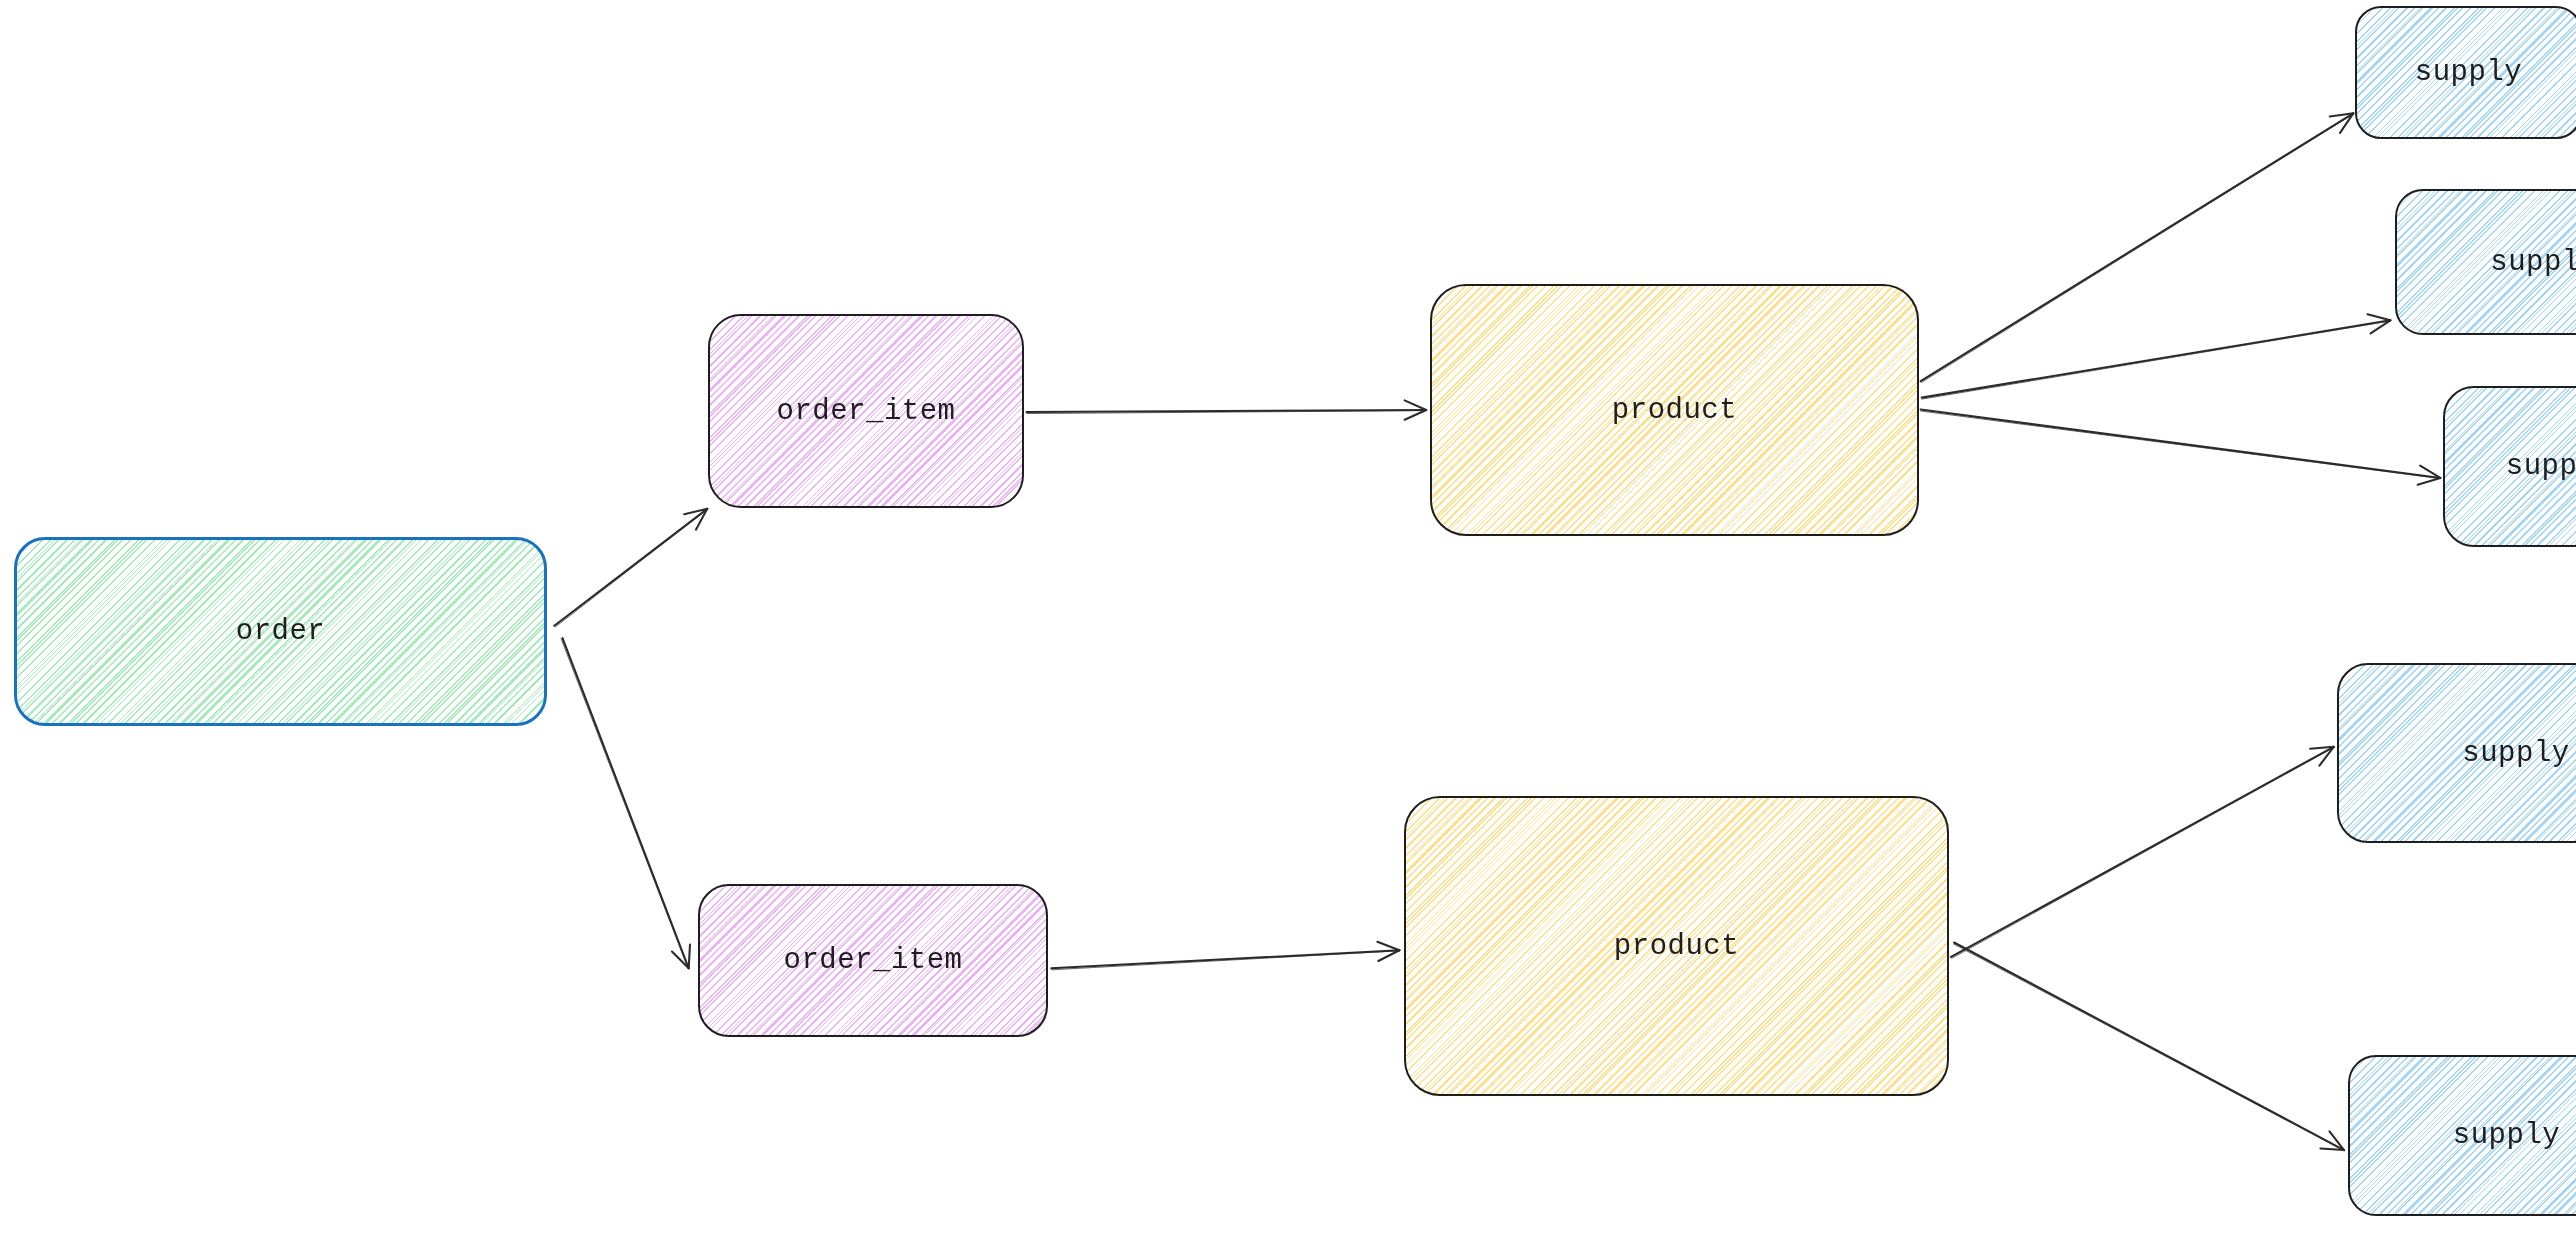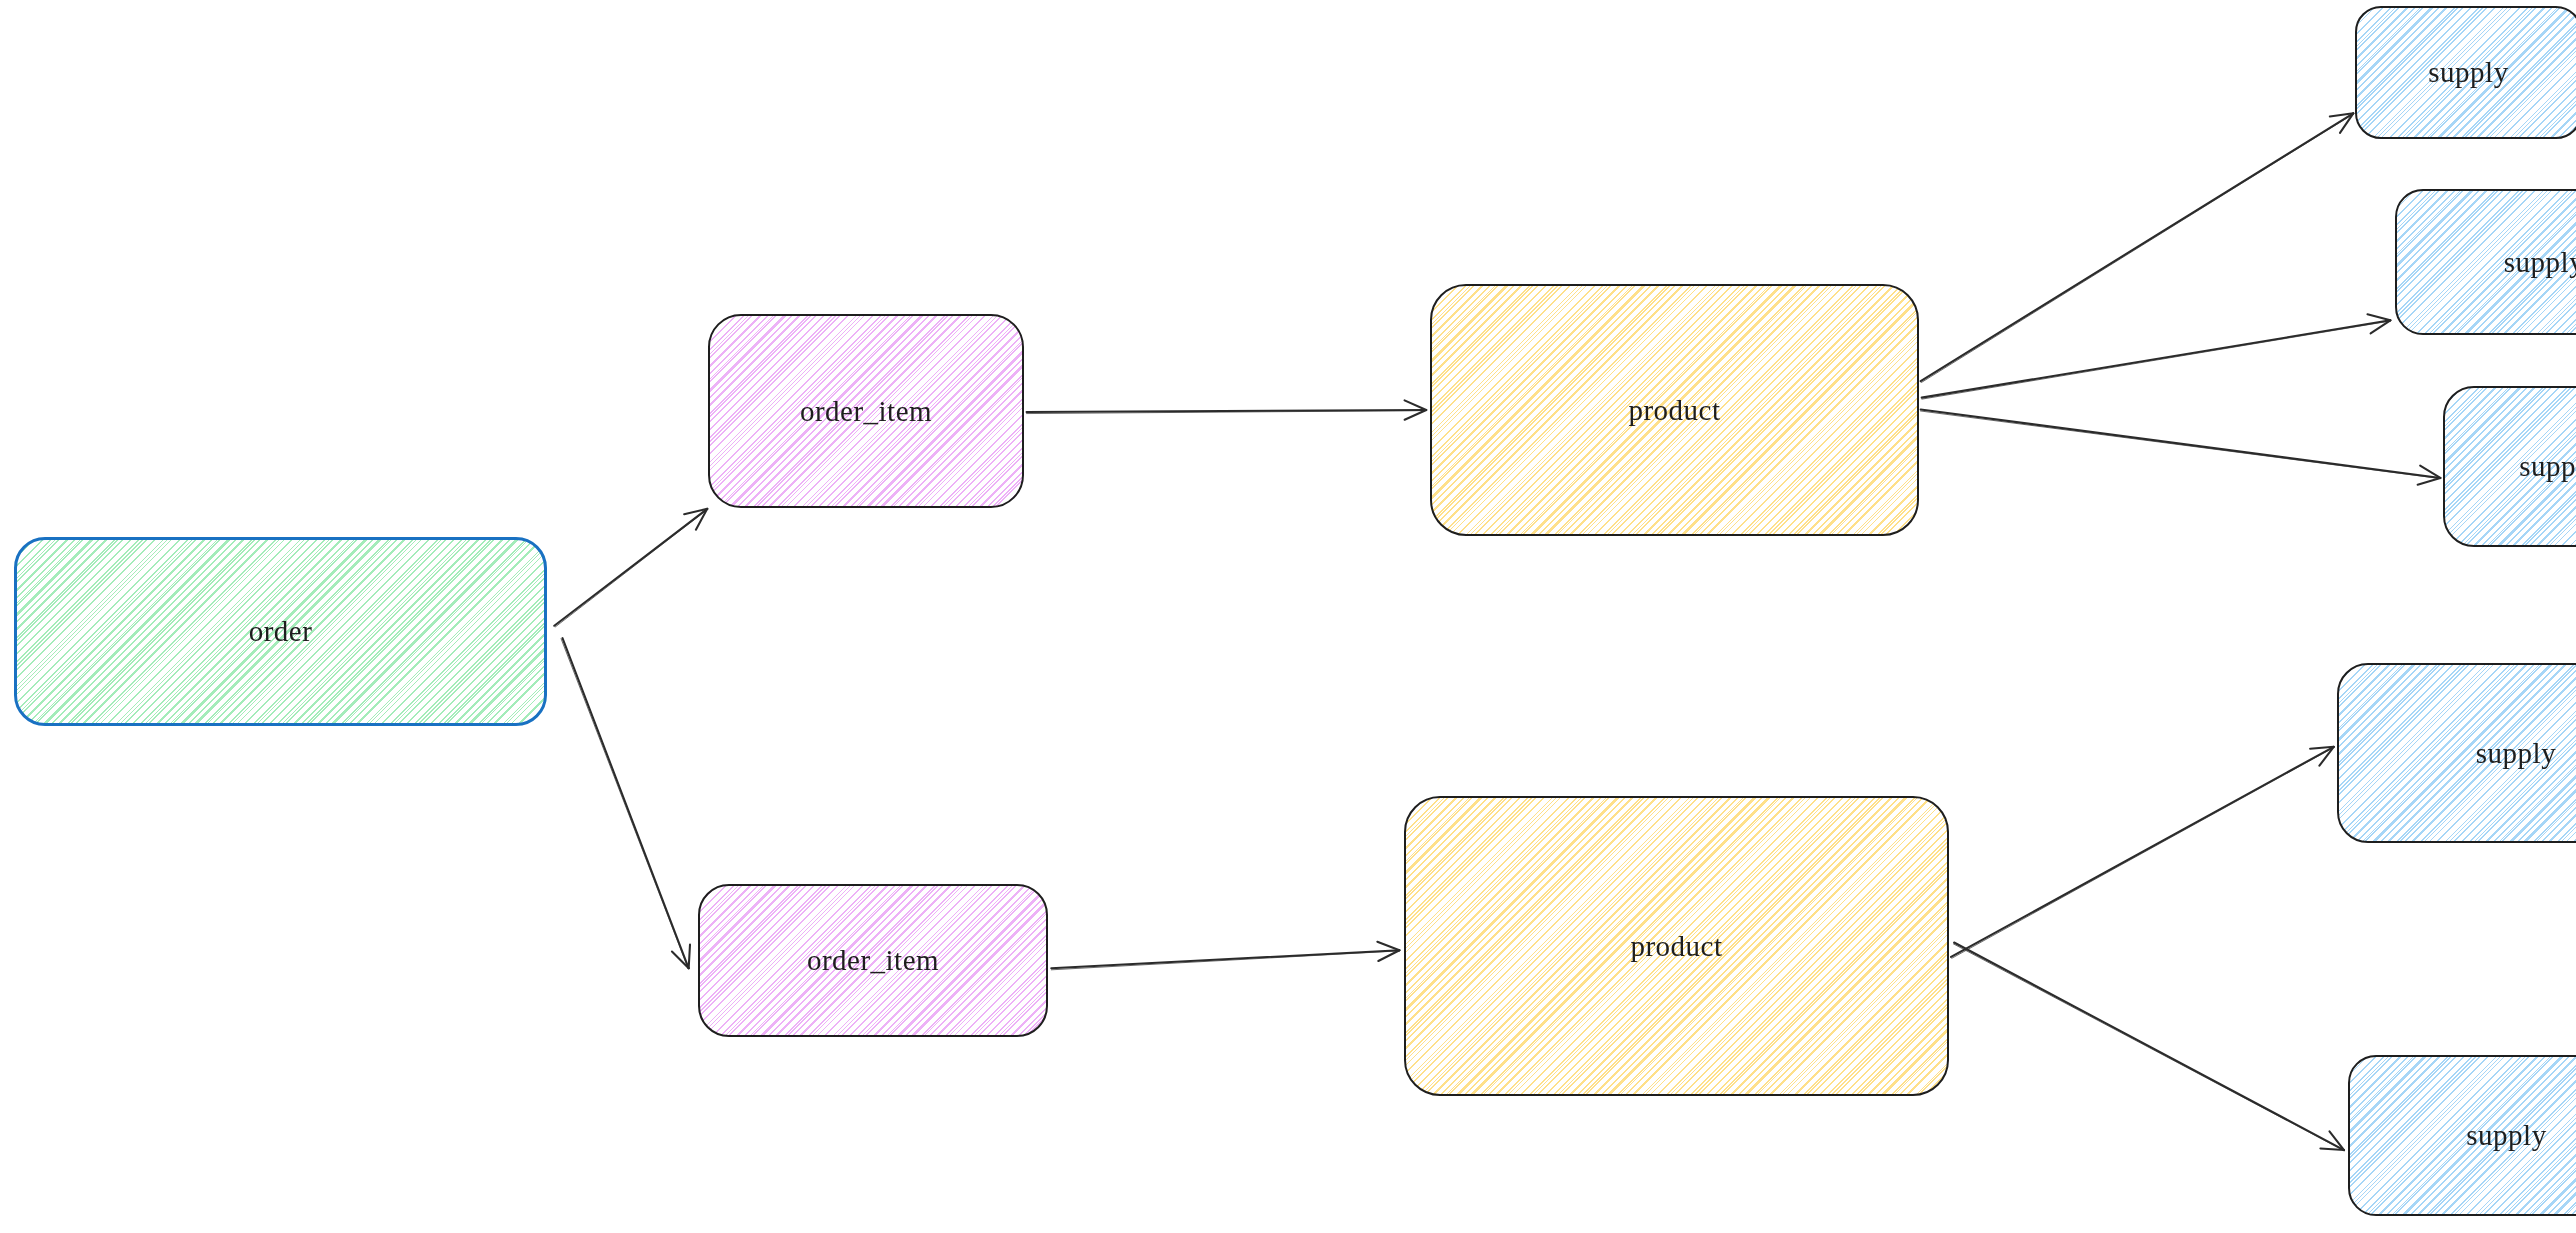--- a/index.html
+++ b/index.html
@@ -1,20 +1,20 @@
 <!DOCTYPE html>
 <html style="font-size:8.2px"><head>
 <meta charset="utf-8">
 <style>
   html,body{margin:0;padding:0;background:#ffffff;}
   #stage{position:relative;width:2700px;height:1233px;background:#ffffff;overflow:hidden;
          font-family:"DejaVu Sans",sans-serif;}
   .node{position:absolute;box-sizing:border-box;border-style:solid;background-color:#ffffff;
         display:flex;align-items:center;justify-content:center;}
-  .node-label{font-family:Liberation Serif, serif;font-size:29px;font-weight:500;color:#1e1e1e;
+  .node-label{font-family:Liberation Mono, monospace;font-size:29px;font-weight:500;color:#1e1e1e;
         letter-spacing:0.5px;white-space:nowrap;}
   #edges-svg{position:absolute;left:0;top:0;width:2700px;height:1233px;}
   .edge-line{fill:none;stroke-linecap:round;}
 </style>
 </head>
 <body>
 
 <div id="stage">
   <svg id="edges-svg" viewBox="0 0 5240 2394" xmlns="http://www.w3.org/2000/svg">
       <g>

